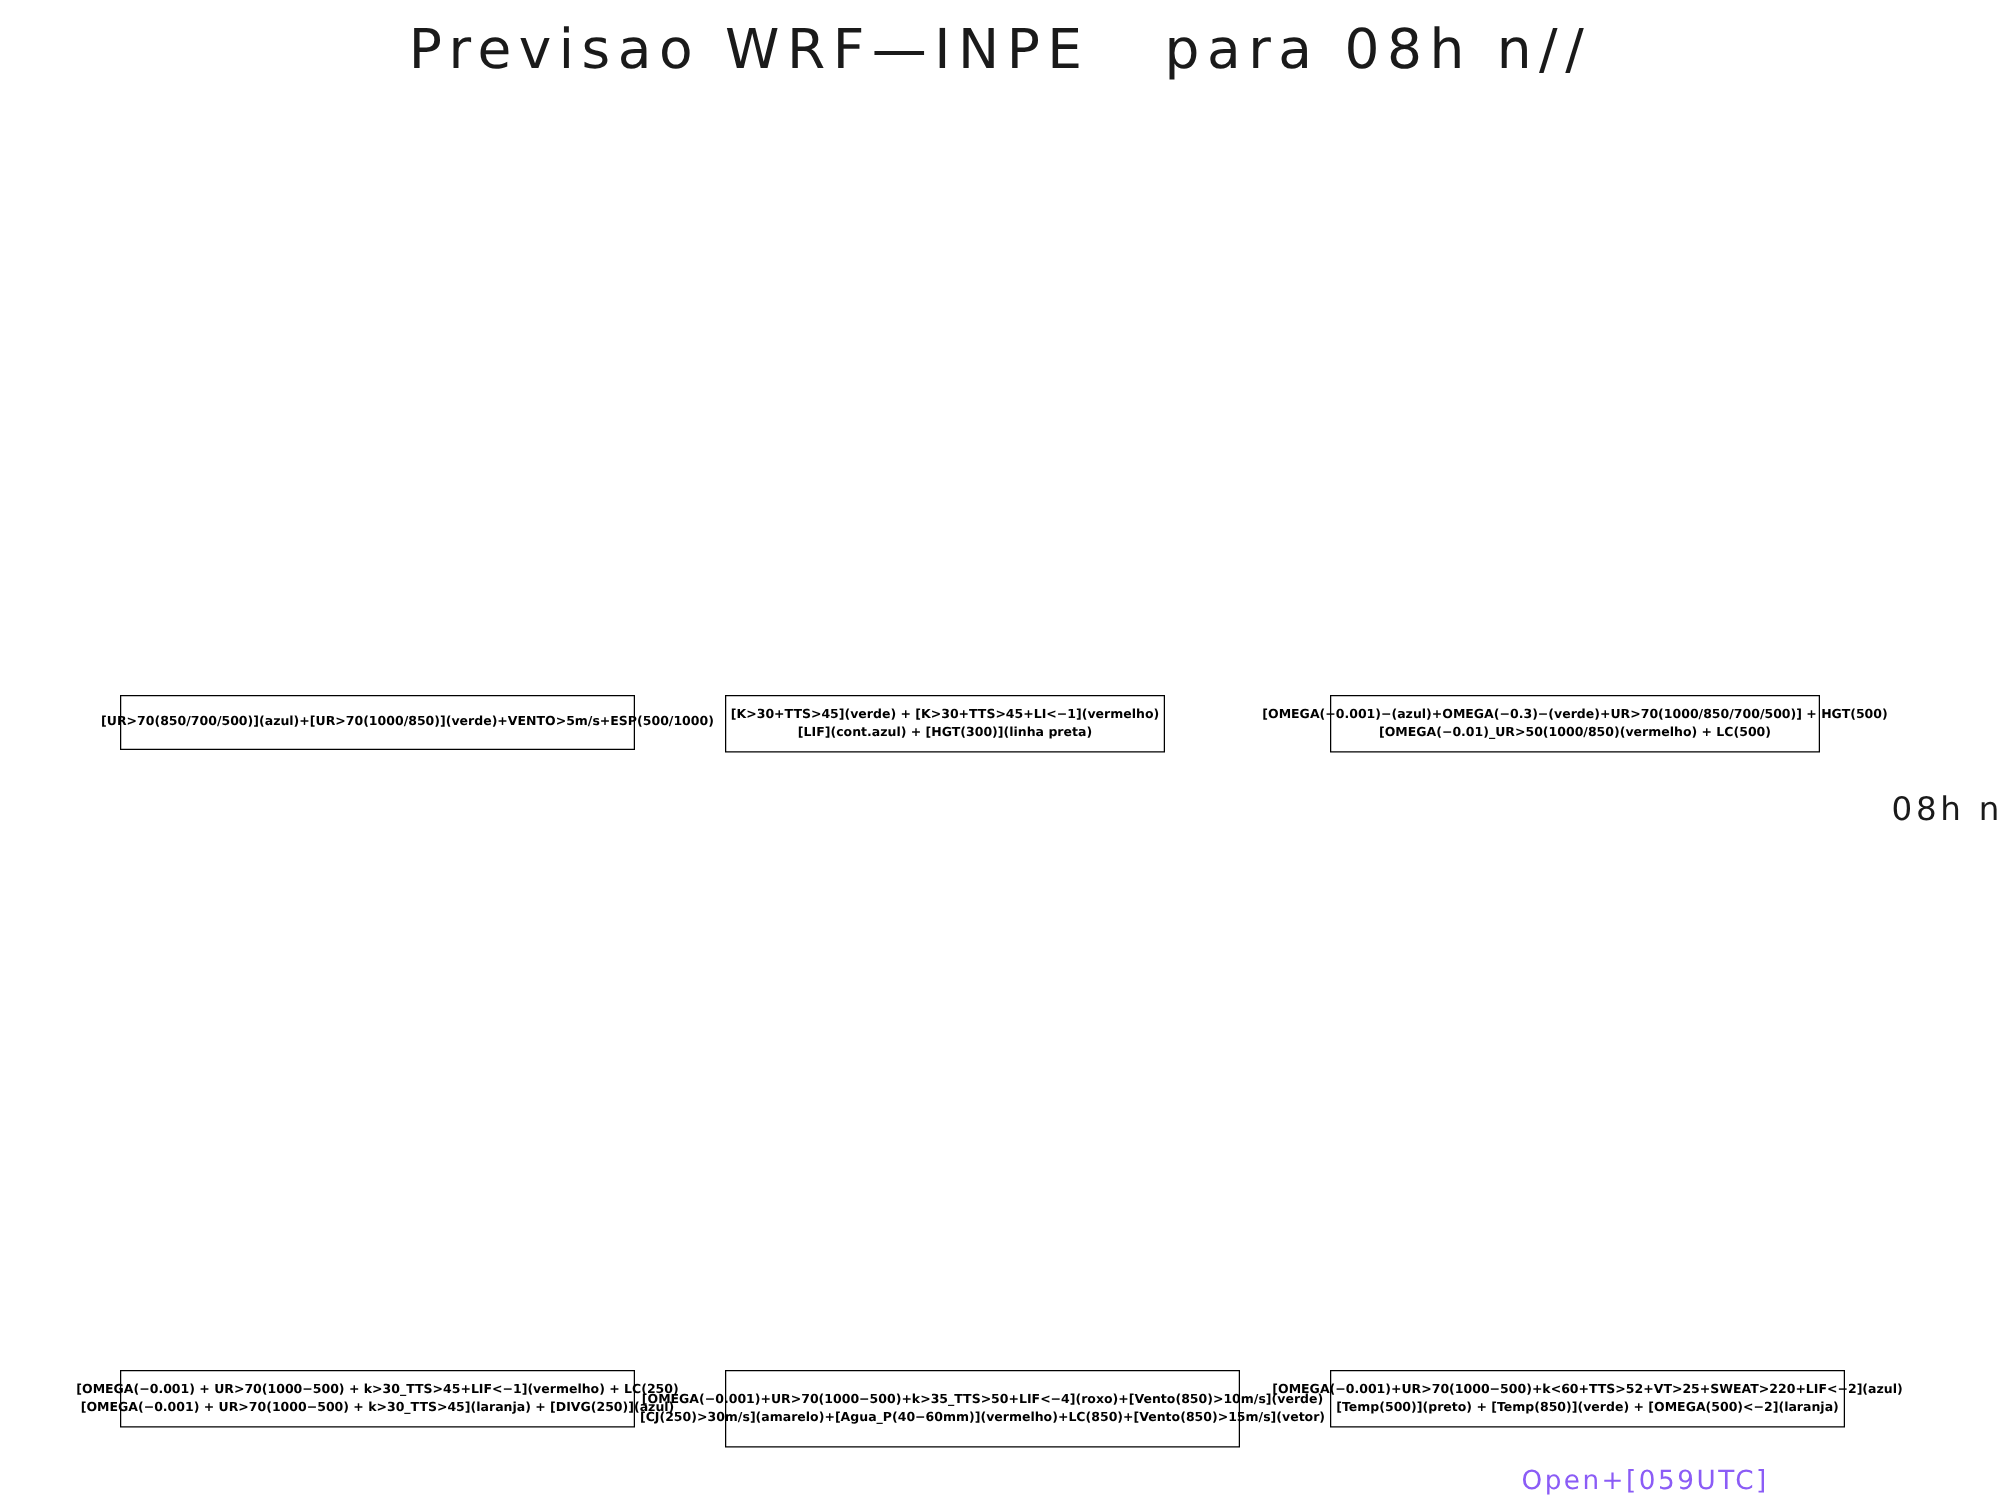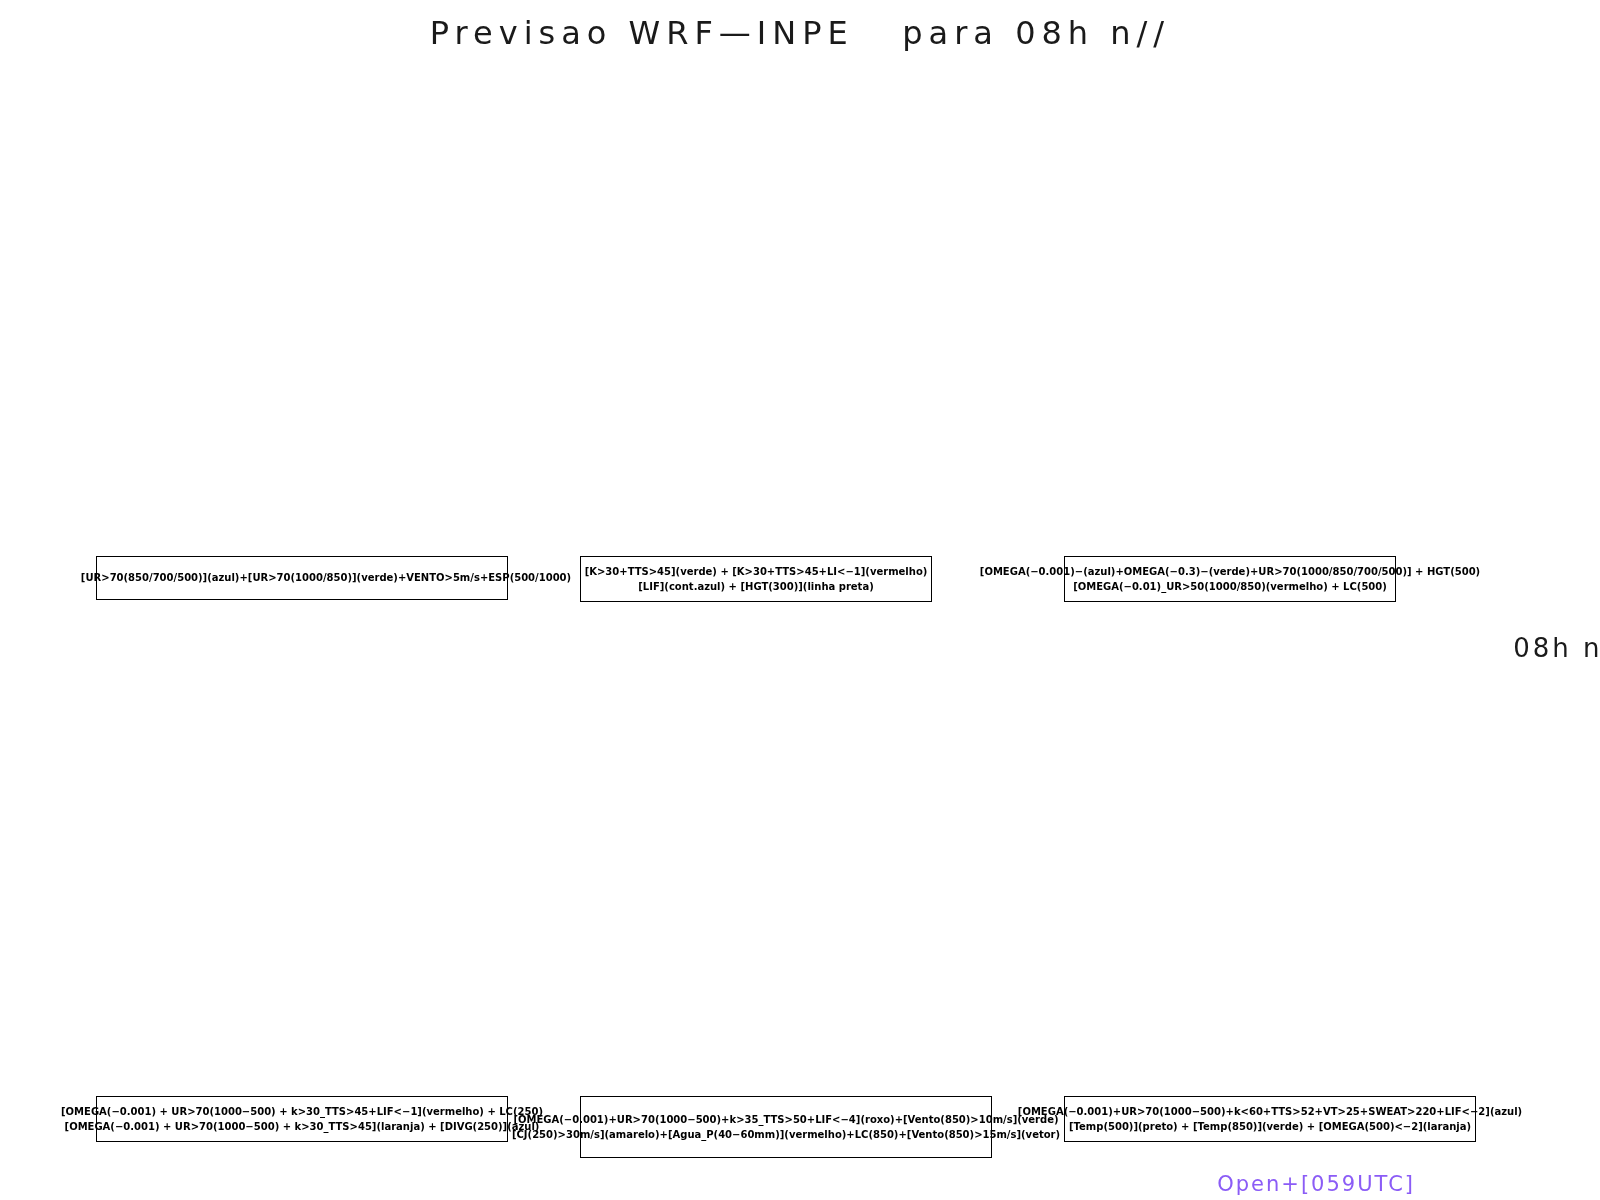--- a/index.html
+++ b/index.html
@@ -17,21 +17,21 @@
   }
 
   
   .main-title {
     position: absolute;
     top: 14px;
     left: 0;
     width: 1600px;
     text-align: center;
     font-family: "DejaVu Sans", sans-serif;
-    font-size: 32px;
+    font-size: 44px;
     font-weight: 400;
     letter-spacing: 6px;
     color: #1a1a1a;
     white-space: pre;
   }
 
   
   .mid-subtitle {
     position: absolute;
     top: 633px;
@@ -74,21 +74,21 @@
     font-weight: bold;
     line-height: 15px;
     white-space: nowrap;
     text-align: center;
     color: #000000;
   }
 
   
   #legend-0 { left: 96px;  top: 556px;  width: 412px; height: 44px; }
   #legend-1 { left: 580px; top: 556px;  width: 352px; height: 46px; }
-  #legend-2 { left: 1064px;top: 556px;  width: 332px; height: 46px; }
+  #legend-2 { left: 1064px;top: 556px;  width: 392px; height: 46px; }
   #legend-3 { left: 96px;  top: 1096px; width: 412px; height: 46px; }
   #legend-4 { left: 580px; top: 1096px; width: 412px; height: 62px; }
   #legend-5 { left: 1064px;top: 1096px; width: 412px; height: 46px; }
 
   
   #legend-0 .legend-line { line-height: 14px; padding-left: 48px; }
 </style>
 </head>
 <body>
 

